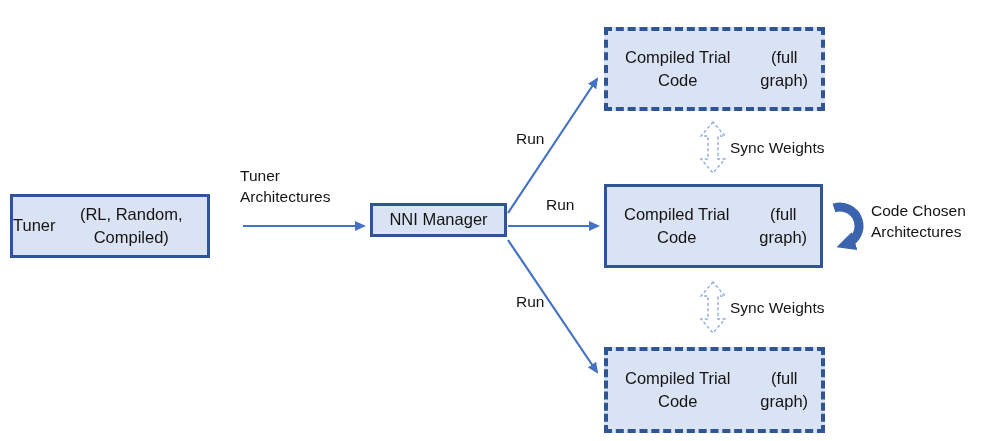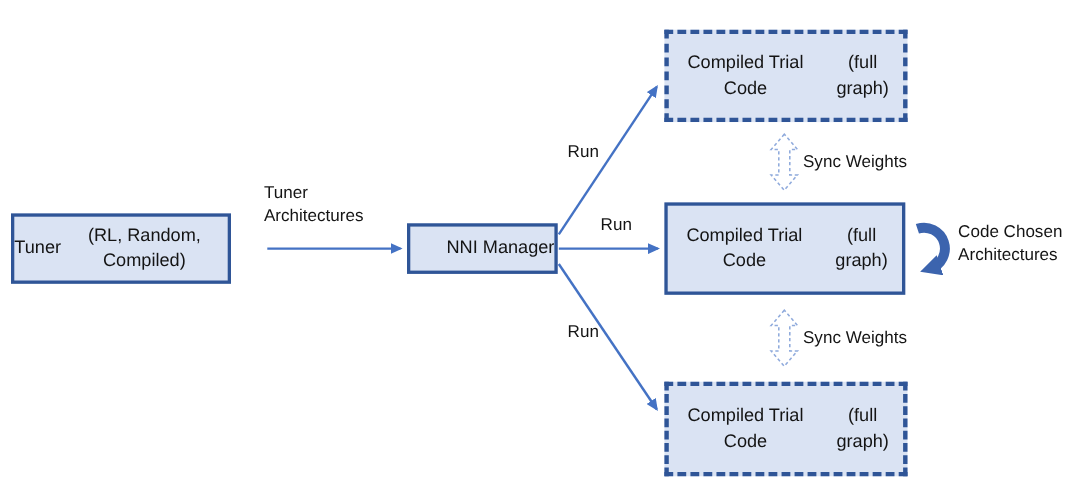--- a/index.html
+++ b/index.html
@@ -38,21 +38,21 @@
   }
   .edge-label {
     position: absolute;
     color: #141414;
     font-size: 15.5px;
     line-height: 1.35;
     white-space: nowrap;
   }
   .center { }
   #node-tuner        { left: 10px;  top: 194px; width: 200px; height: 64px; }
-  #node-nni          { left: 370px; top: 203px; width: 137px; height: 46px; justify-content: flex-end; }
+  #node-nni          { left: 370px; top: 203px; width: 137px; height: 34px; }
   #node-trial-top    { left: 604px; top: 27px;  width: 221px; height: 84px; }
   #node-trial-middle { left: 604px; top: 184px; width: 219px; height: 84px; }
   #node-trial-bottom { left: 604px; top: 347px; width: 221px; height: 86px; }
   #label-chosen      { left: 240px; top: 166px; width: 130px; }
   #label-run-top     { left: 516px; top: 129px; width: 44px; }
   #label-run-middle  { left: 546px; top: 195px; width: 44px; }
   #label-run-bottom  { left: 516px; top: 292px; width: 44px; }
   #label-sync-top    { left: 730px; top: 138px; }
   #label-sync-bottom { left: 730px; top: 298px; }
   #label-train       { left: 871px; top: 201px; width: 118px; }

